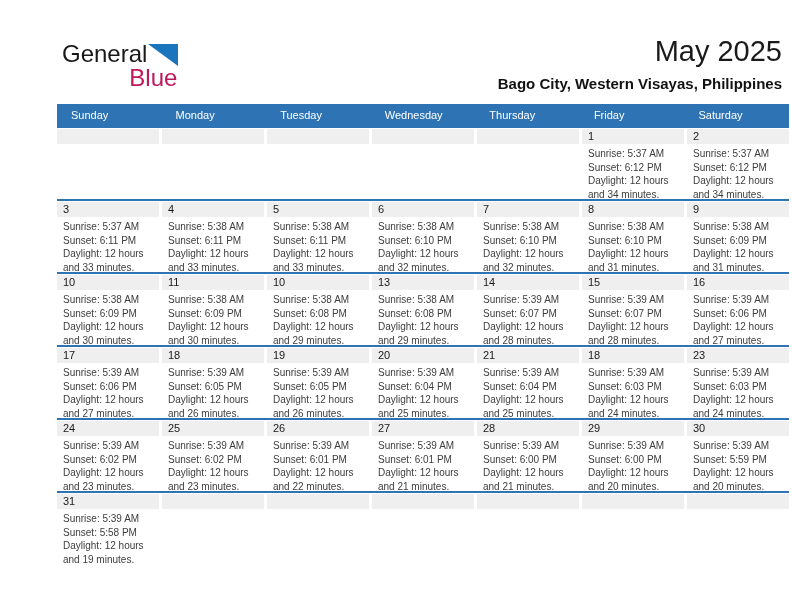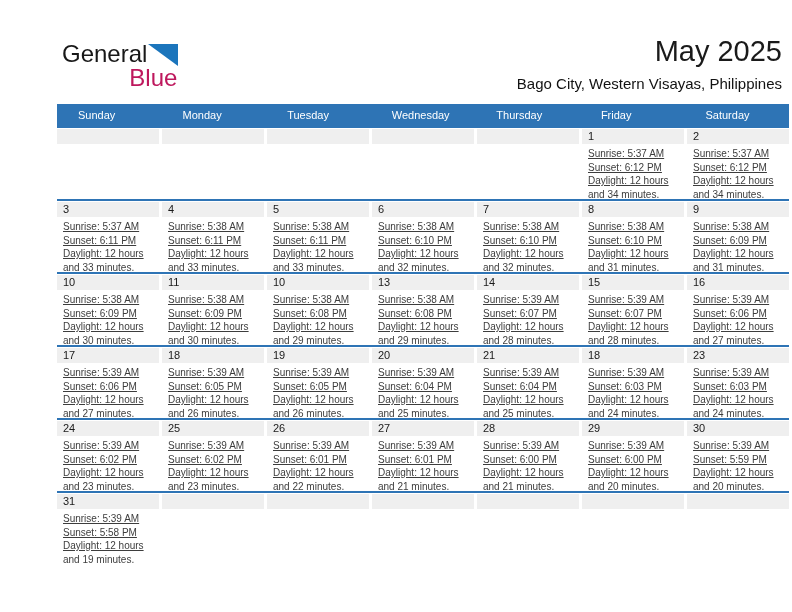--- a/index.html
+++ b/index.html
@@ -7,29 +7,29 @@
     position:relative; width:792px; height:612px; background:#ffffff;
     font-family:"Liberation Sans", sans-serif; overflow:hidden;margin-left:27px;
   }
   
   .logo { position:absolute; left:35px; top:42px; display:inline-block; }
   .logo-line1 { display:flex; align-items:flex-start; font-size:24px; color:#181818; line-height:1; }
   .logo-tri { margin-left:1px; margin-top:1px; }
   .logo-line2 { text-align:right; font-size:24px; color:#be185d; line-height:1; margin-top:-5px; padding-right:1px; }
   .titles { position:absolute; top:36px; right:37px; text-align:right; }
   .title { font-size:29px; color:#1a1a1a; line-height:1.1; }
-  .subtitle { font-size:15px; color:#121212; margin-top:7px; }
+  .subtitle { font-size:15px; color:#121212; margin-top:7px;font-weight:bold; }
   
   .calendar { position:absolute; top:104px; left:30px; width:732px; }
   .weekday-row { display:flex; background:#2E74B5; height:22px; align-items:center; }
-  .wd-cell { flex:1; color:#ffffff; font-size:11px; padding-left:21px; overflow:hidden; white-space:nowrap; }
+  .wd-cell { flex:1; color:#ffffff; font-size:11px; padding-left:14px; overflow:hidden; white-space:nowrap; }
   .week-row { display:flex; gap:3px; border-top:2px solid #2E74B5; height:71px; background:#ffffff; }
   .cell { flex:1; overflow:hidden; }
   .num-band { margin-top:1px; background:#EFEFEF; height:15px; line-height:15px; font-size:11px; padding-left:6px; color:#1a1a1a; }
-  .cell-body { padding:3px 2px 0 6px; font-size:10px; line-height:13.5px; color:#3d3d3d;text-decoration:underline; }
+  .cell-body { padding:3px 2px 0 6px; font-size:10px; line-height:13.5px; color:#3d3d3d; }
 </style>
 </head>
 <body>
 
 <div class="page">
 
   <div class="logo">
     <div class="logo-line1">
       <span>General</span>
       <span class="logo-tri">

